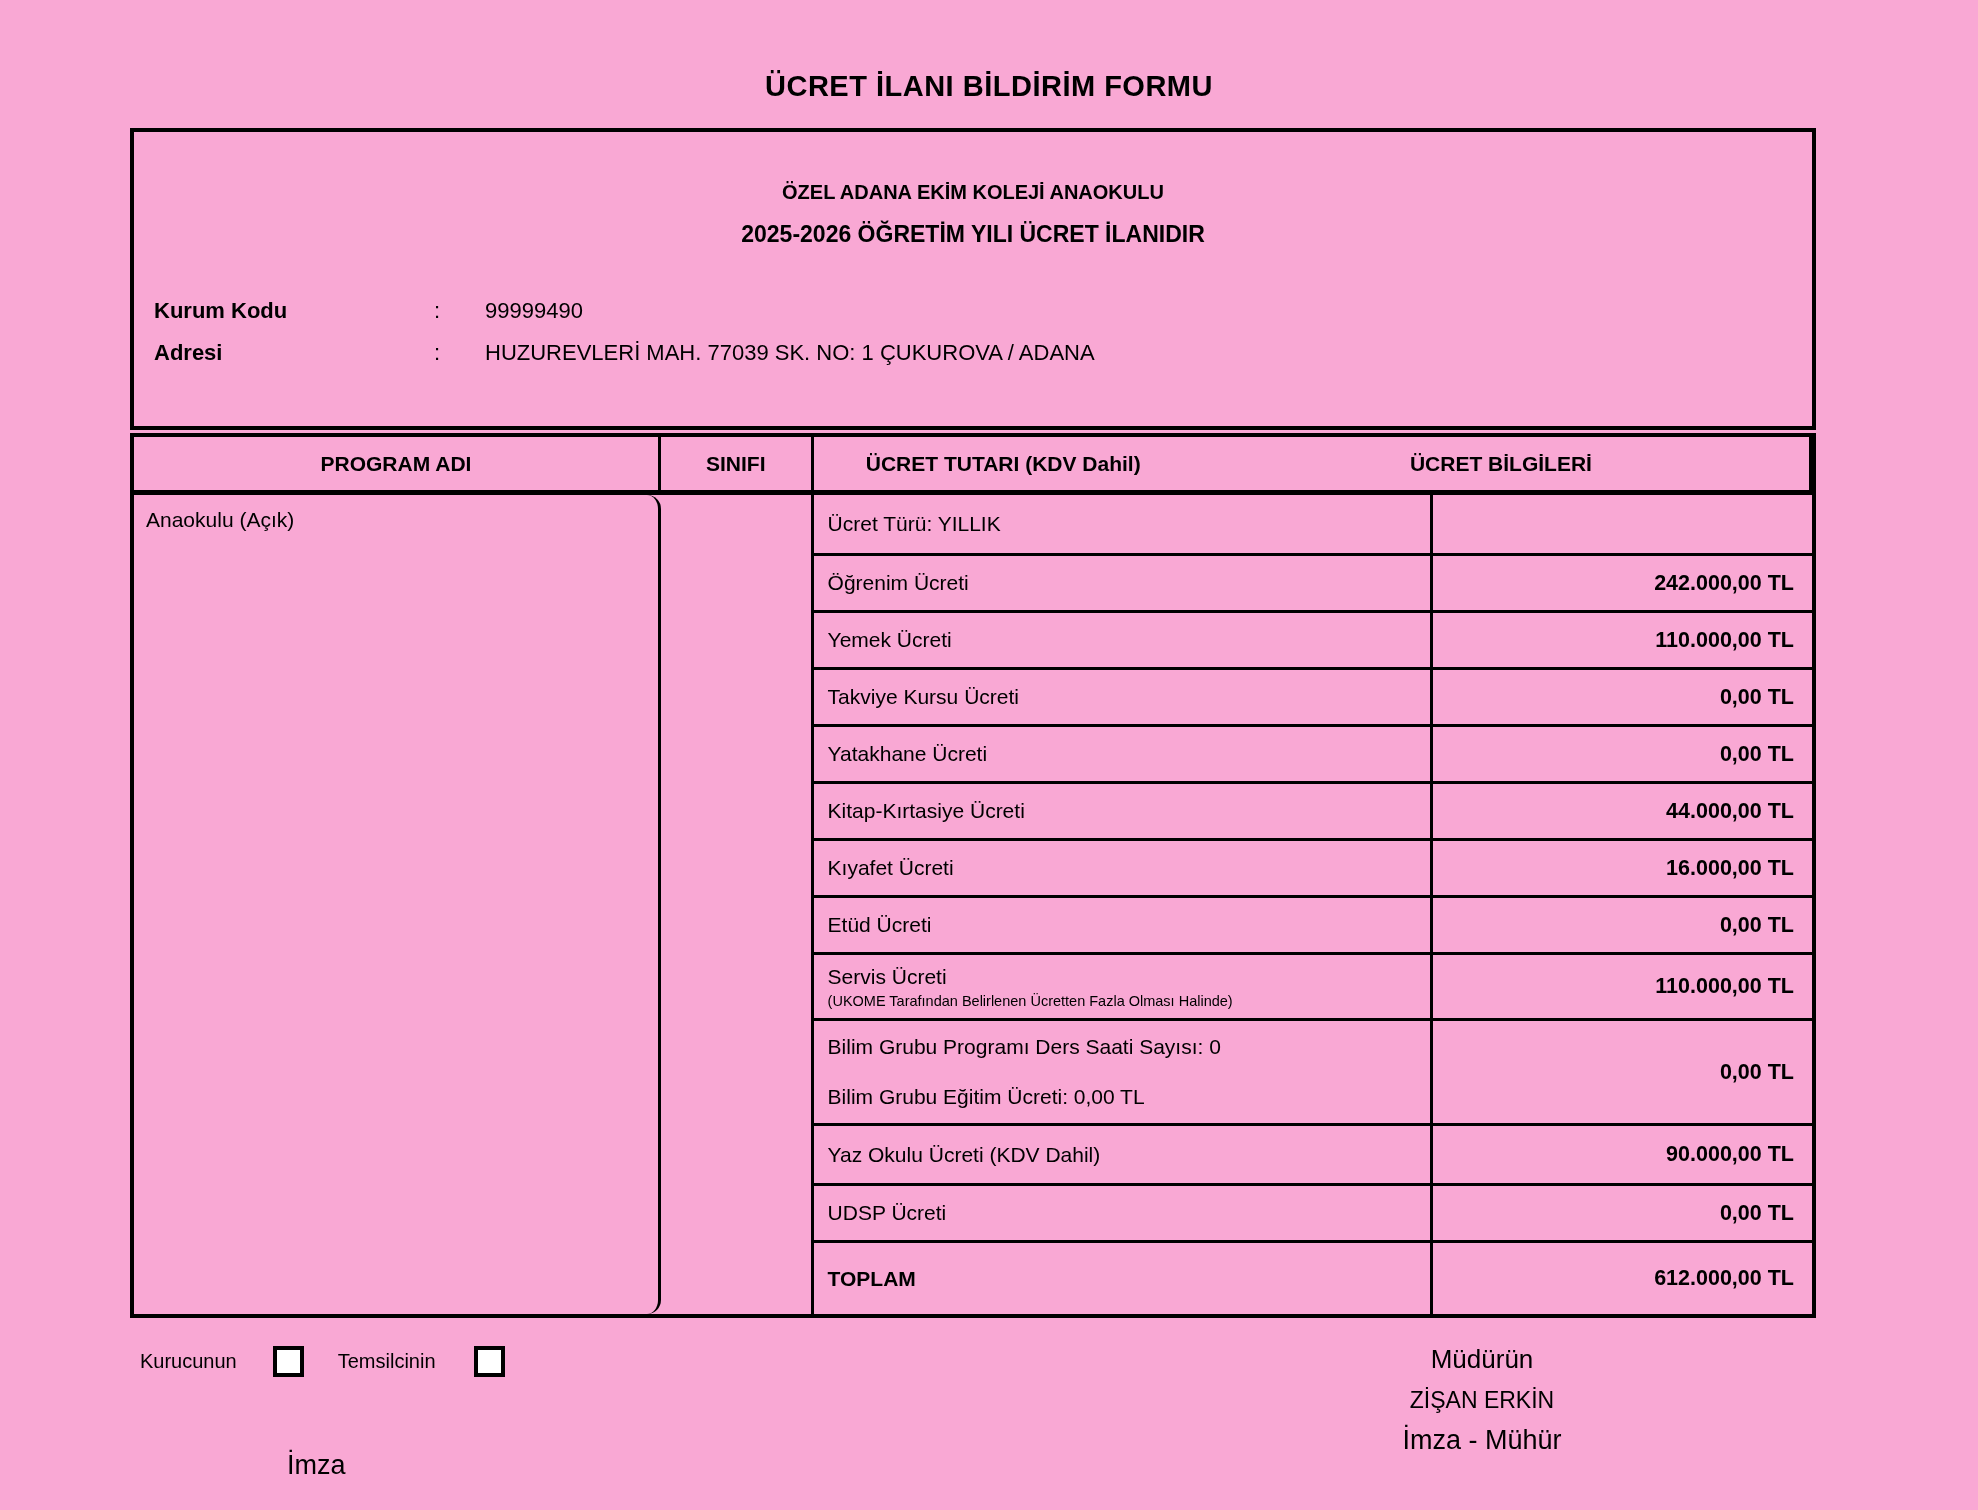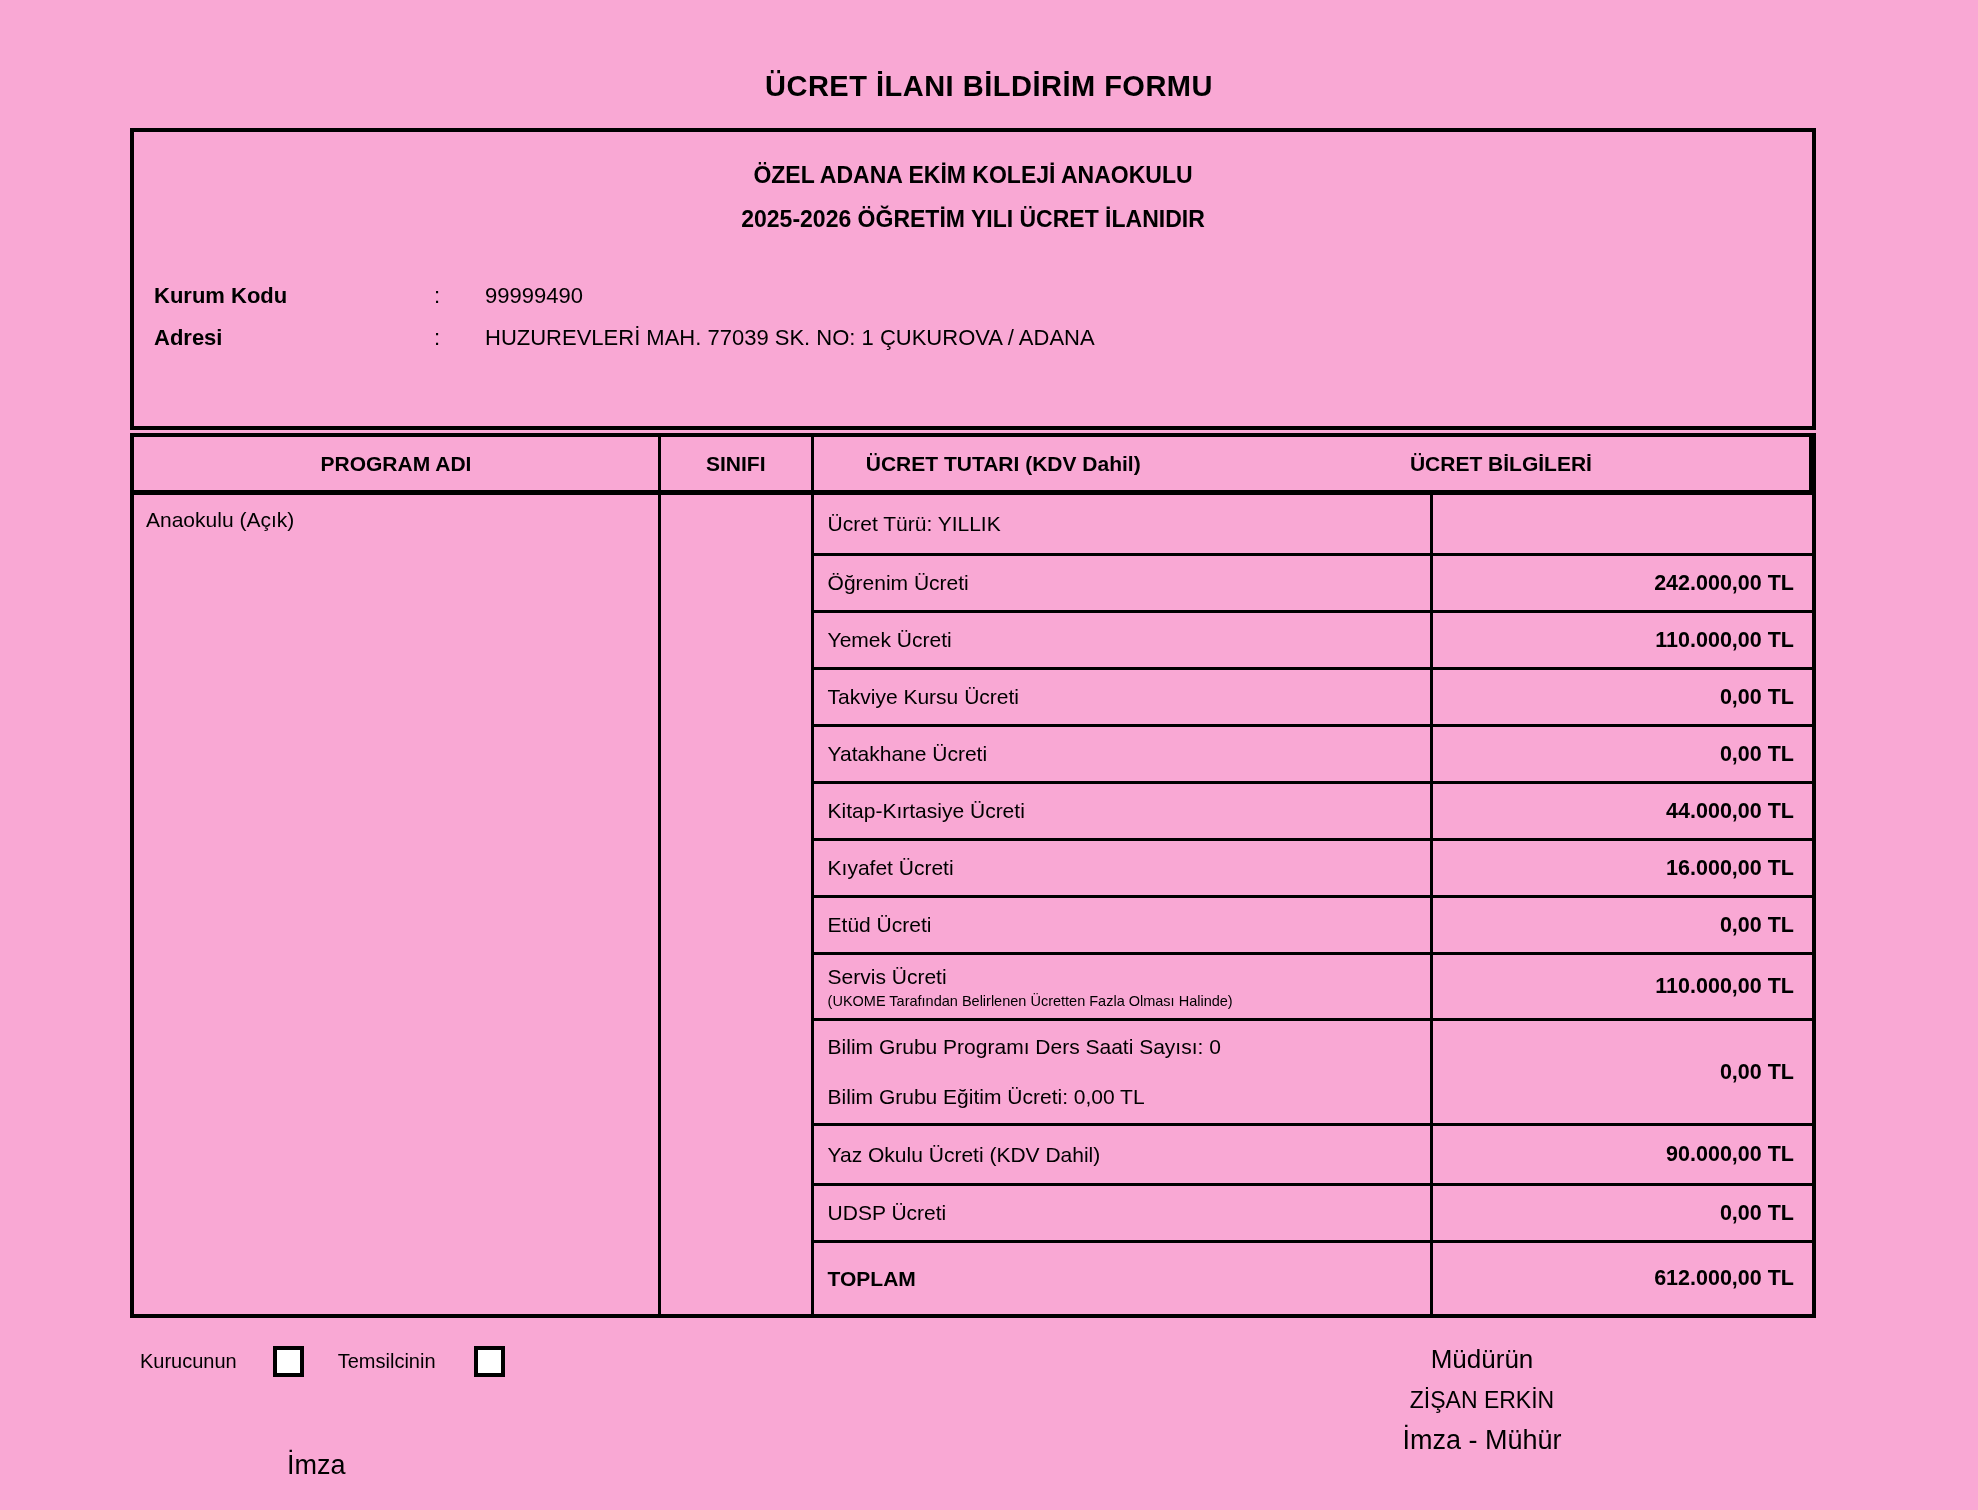--- a/index.html
+++ b/index.html
@@ -31,23 +31,23 @@
   
   .info-box {
     position: absolute;
     left: 130px;
     top: 128px;
     width: 1686px;
     height: 302px;
     border: 4px solid #000;
   }
   .school-name {
-    margin-top: 30px;
-    text-align: center;
-    font-size: 23px;
+    margin-top: 49px;
+    text-align: center;
+    font-size: 20px;
     font-weight: bold;
   }
   .year-line {
     margin-top: 17px;
     text-align: center;
     font-size: 23px;
     font-weight: bold;
   }
   .info-fields { margin-top: 50px; }
   .info-field {
@@ -84,20 +84,21 @@
   .th-sinif   { width: 9.1%;  border-right: 3px solid #000; }
   .th-bilgi   { width: 36.9%; border-right: 3px solid #000; }
   .th-tutar   { flex: 1; }
 
   .tbody { display: flex; align-items: stretch; }
   .col-program {
     width: 31.4%;
     border-right: 3px solid #000;
     padding: 13px 12px;
     font-size: 21px;
+    border-radius: 14px;
   }
   .col-sinif { width: 9.1%; border-right: 3px solid #000; }
   .col-fees { flex: 1; display: flex; flex-direction: column; }
 
   .fee-row { display: flex; border-bottom: 3px solid #000; height: 57px; }
   .fee-row:last-child { border-bottom: none; }
   .fee-row.row-first  { height: 61px; }
   .fee-row.row-servis { height: 66px; }
   .fee-row.row-bilim  { height: 105px; }
   .fee-row.row-yaz    { height: 60px; }

